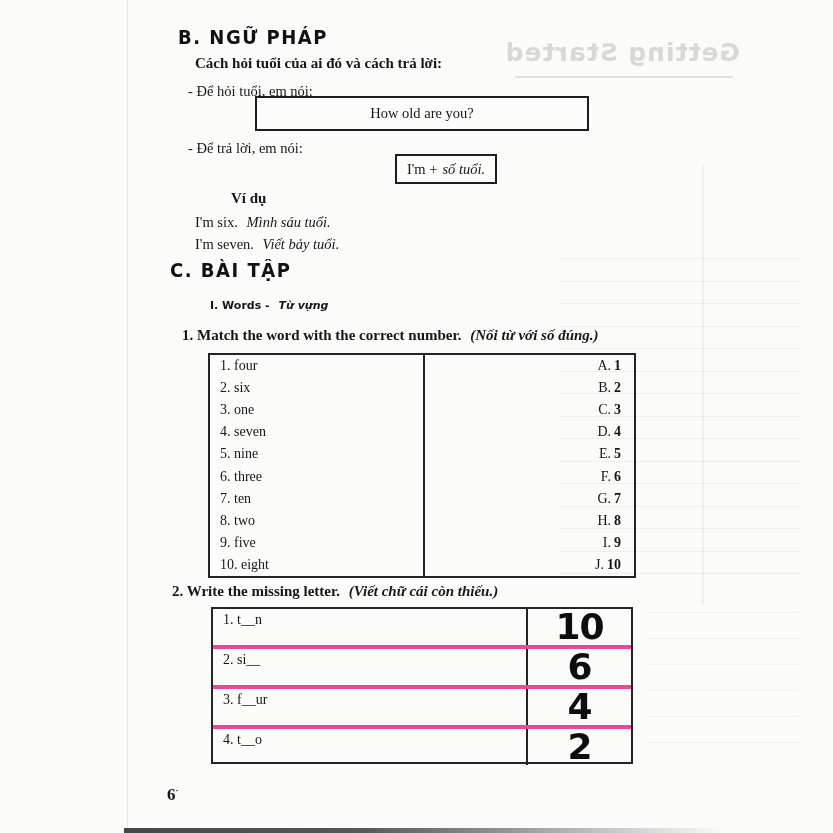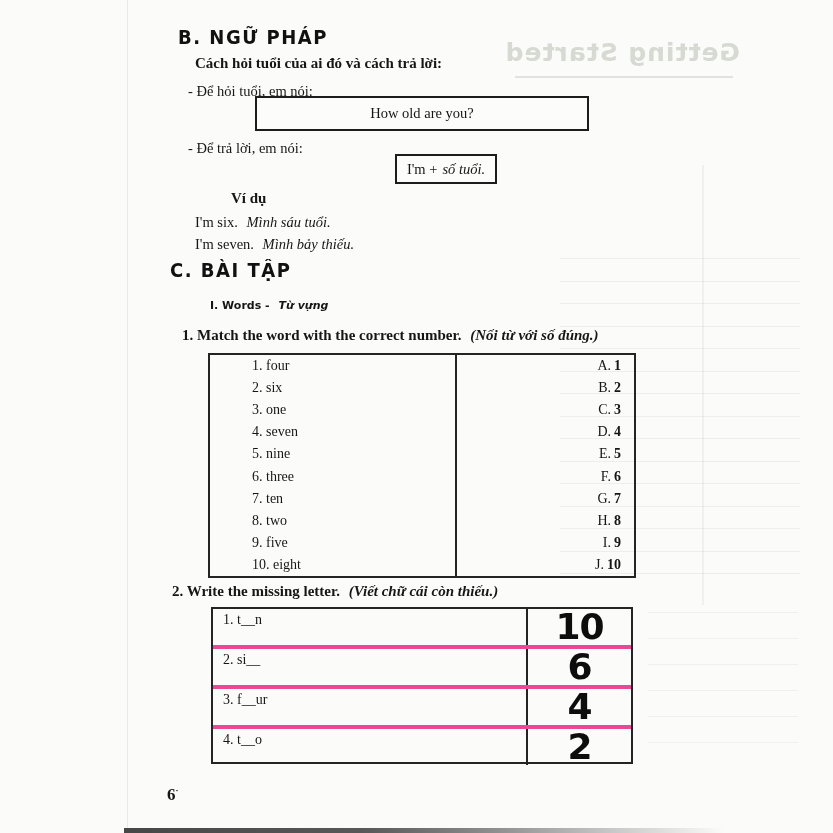--- a/index.html
+++ b/index.html
@@ -51,21 +51,21 @@
   .example-2 { left:195px; top:236px; }
 
   .words-line { position:absolute; left:170px; top:299px;
     font-family:"DejaVu Sans", sans-serif; font-weight:700; font-size:11px; white-space:nowrap;margin-left:40px; }
   .ex-title { position:absolute; font-weight:bold; font-size:15px; white-space:nowrap; }
   .ex1-title { left:174px; top:327px;margin-left:8px; }
   .ex2-title { left:172px; top:583px; }
 
   
   .table1 { position:absolute; left:208px; top:353px; width:428px; height:225px;
-    border:2px solid #242424; box-sizing:border-box; display:flex; flex-direction:column;padding-left:32px; }
+    border:2px solid #242424; box-sizing:border-box; display:flex; flex-direction:column; }
   .t1-row { flex:1; display:flex; align-items:center; font-size:14px; }
   .t1-left { width:215px; align-self:stretch; display:flex; align-items:center;
     border-right:2px solid #242424; padding-left:10px; box-sizing:border-box; }
   .t1-right { flex:1; text-align:right; padding-right:13px; }
   .t1-right .num { font-weight:bold; margin-left:3px; }
 
   
   .table2 { position:absolute; left:211px; top:607px; width:422px; height:157px;
     border:2px solid #242424; box-sizing:border-box; display:flex; flex-direction:column; }
   .t2-row { flex:1; display:flex; }
@@ -108,21 +108,21 @@
     <span class="vi gap-left">số tuổi.</span>
   </div>
 
   <div class="line vidu">Ví dụ</div>
   <div class="line example-1">
     <span>I'm six.</span>
     <span class="vi gap-left">Mình sáu tuổi.</span>
   </div>
   <div class="line example-2">
     <span>I'm seven.</span>
-    <span class="vi gap-left">Mình bảy thiếu.</span>
+    <span class="vi gap-left">Viết bảy tuổi.</span>
   </div>
 
   <div class="display-heading c-heading">C. BÀI TẬP</div>
 
   <div class="words-line">
     <span>I. Words -</span>
     <span class="vi gap-left">Từ vựng</span>
   </div>
 
   <div class="ex-title ex1-title">

